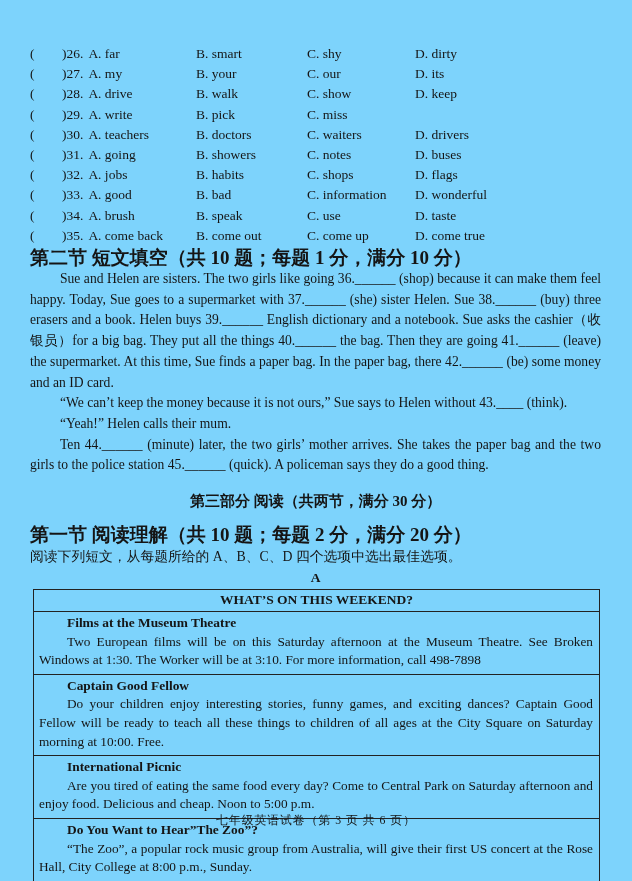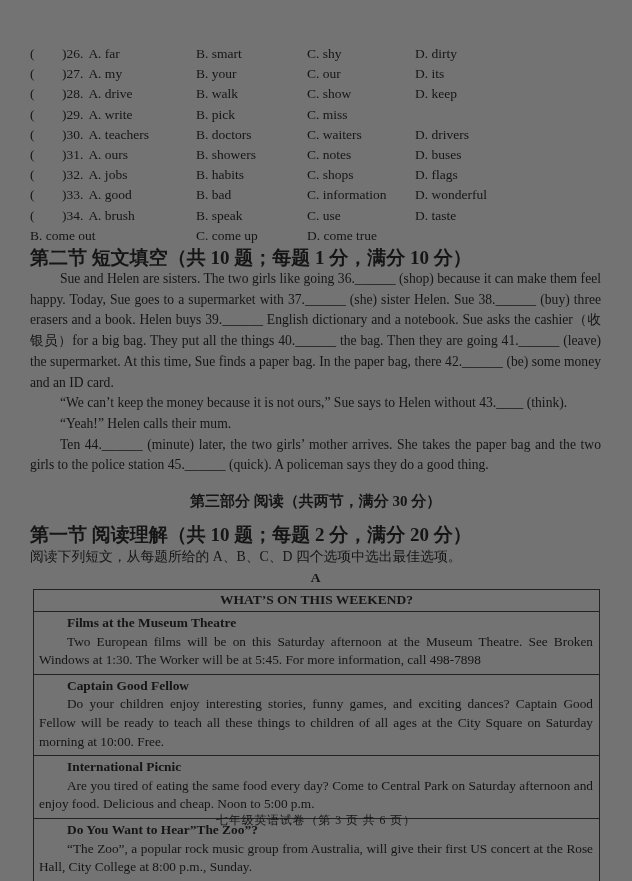--- a/index.html
+++ b/index.html
@@ -1,19 +1,19 @@
 <!DOCTYPE html>
 <html><head>
 <meta charset="utf-8">
 <style>
   html,body{margin:0;padding:0;background:#e8e8e8;}
   .page{
     position:relative;
     width:632px;height:881px;
-    background:#737373;
+    background:#7dd3fc;
     color:#151515;
     font-family:"Liberation Serif","DejaVu Serif",serif;
     box-sizing:border-box;
     padding:44px 31px 0 30px;
     overflow:hidden;
     margin:0 auto;
   }
   
   .orow{
     display:grid;
@@ -124,21 +124,21 @@
       <span>B. pick</span>
       <span>C. miss</span>
     </div>
     <div class="orow">
       <span><span class="pa">(</span><span class="no">)30.</span><span>A. teachers</span></span>
       <span>B. doctors</span>
       <span>C. waiters</span>
       <span>D. drivers</span>
     </div>
     <div class="orow">
-      <span><span class="pa">(</span><span class="no">)31.</span><span>A. ours</span></span>
+      <span><span class="pa">(</span><span class="no">)31.</span><span>A. going</span></span>
       <span>B. showers</span>
       <span>C. notes</span>
       <span>D. buses</span>
     </div>
     <div class="orow">
       <span><span class="pa">(</span><span class="no">)32.</span><span>A. jobs</span></span>
       <span>B. habits</span>
       <span>C. shops</span>
       <span>D. flags</span>
     </div>
@@ -148,20 +148,21 @@
       <span>C. information</span>
       <span>D. wonderful</span>
     </div>
     <div class="orow">
       <span><span class="pa">(</span><span class="no">)34.</span><span>A. brush</span></span>
       <span>B. speak</span>
       <span>C. use</span>
       <span>D. taste</span>
     </div>
     <div class="orow">
+      <span><span class="pa">(</span><span class="no">)35.</span><span>A. come back</span></span>
       <span>B. come out</span>
       <span>C. come up</span>
       <span>D. come true</span>
     </div>
   </div>
 
   <div class="h-cn">第二节 短文填空（共 10 题；每题 1 分，满分 10 分）</div>
   <div class="cloze">
     <p>Sue and Helen are sisters. The two girls like going 36.______ (shop) because it can make them feel happy. Today, Sue goes to a supermarket with 37.______ (she) sister Helen. Sue 38.______ (buy) three erasers and a book. Helen buys 39.______ English dictionary and a notebook. Sue asks the cashier（收银员）for a big bag. They put all the things 40.______ the bag. Then they are going 41.______ (leave) the supermarket. At this time, Sue finds a paper bag. In the paper bag, there 42.______ (be) some money and an ID card.</p>
     <p>“We can’t keep the money because it is not ours,” Sue says to Helen without 43.____ (think).</p>
@@ -172,21 +173,21 @@
   <div class="part-heading">第三部分 阅读（共两节，满分 30 分）</div>
 
   <div class="h-cn">第一节 阅读理解（共 10 题；每题 2 分，满分 20 分）</div>
   <div class="instr">阅读下列短文，从每题所给的 A、B、C、D 四个选项中选出最佳选项。</div>
   <div class="plabel">A</div>
 
   <div class="wtable">
     <div class="whead">WHAT’S ON THIS WEEKEND?</div>
     <div class="trow">
       <div class="ttitle">Films at the Museum Theatre</div>
-      <div class="ttext">Two European films will be on this Saturday afternoon at the Museum Theatre. See Broken Windows at 1:30. The Worker will be at 5:45. For more information, call 498-7898</div>
+      <div class="ttext">Two European films will be on this Saturday afternoon at the Museum Theatre. See Broken Windows at 1:30. The Worker will be at 3:10. For more information, call 498-7898</div>
     </div>
     <div class="trow">
       <div class="ttitle">Captain Good Fellow</div>
       <div class="ttext">Do your children enjoy interesting stories, funny games, and exciting dances? Captain Good Fellow will be ready to teach all these things to children of all ages at the City Square on Saturday morning at 10:00. Free.</div>
     </div>
     <div class="trow">
       <div class="ttitle">International Picnic</div>
       <div class="ttext">Are you tired of eating the same food every day? Come to Central Park on Saturday afternoon and enjoy food. Delicious and cheap. Noon to 5:00 p.m.</div>
     </div>
     <div class="trow">

